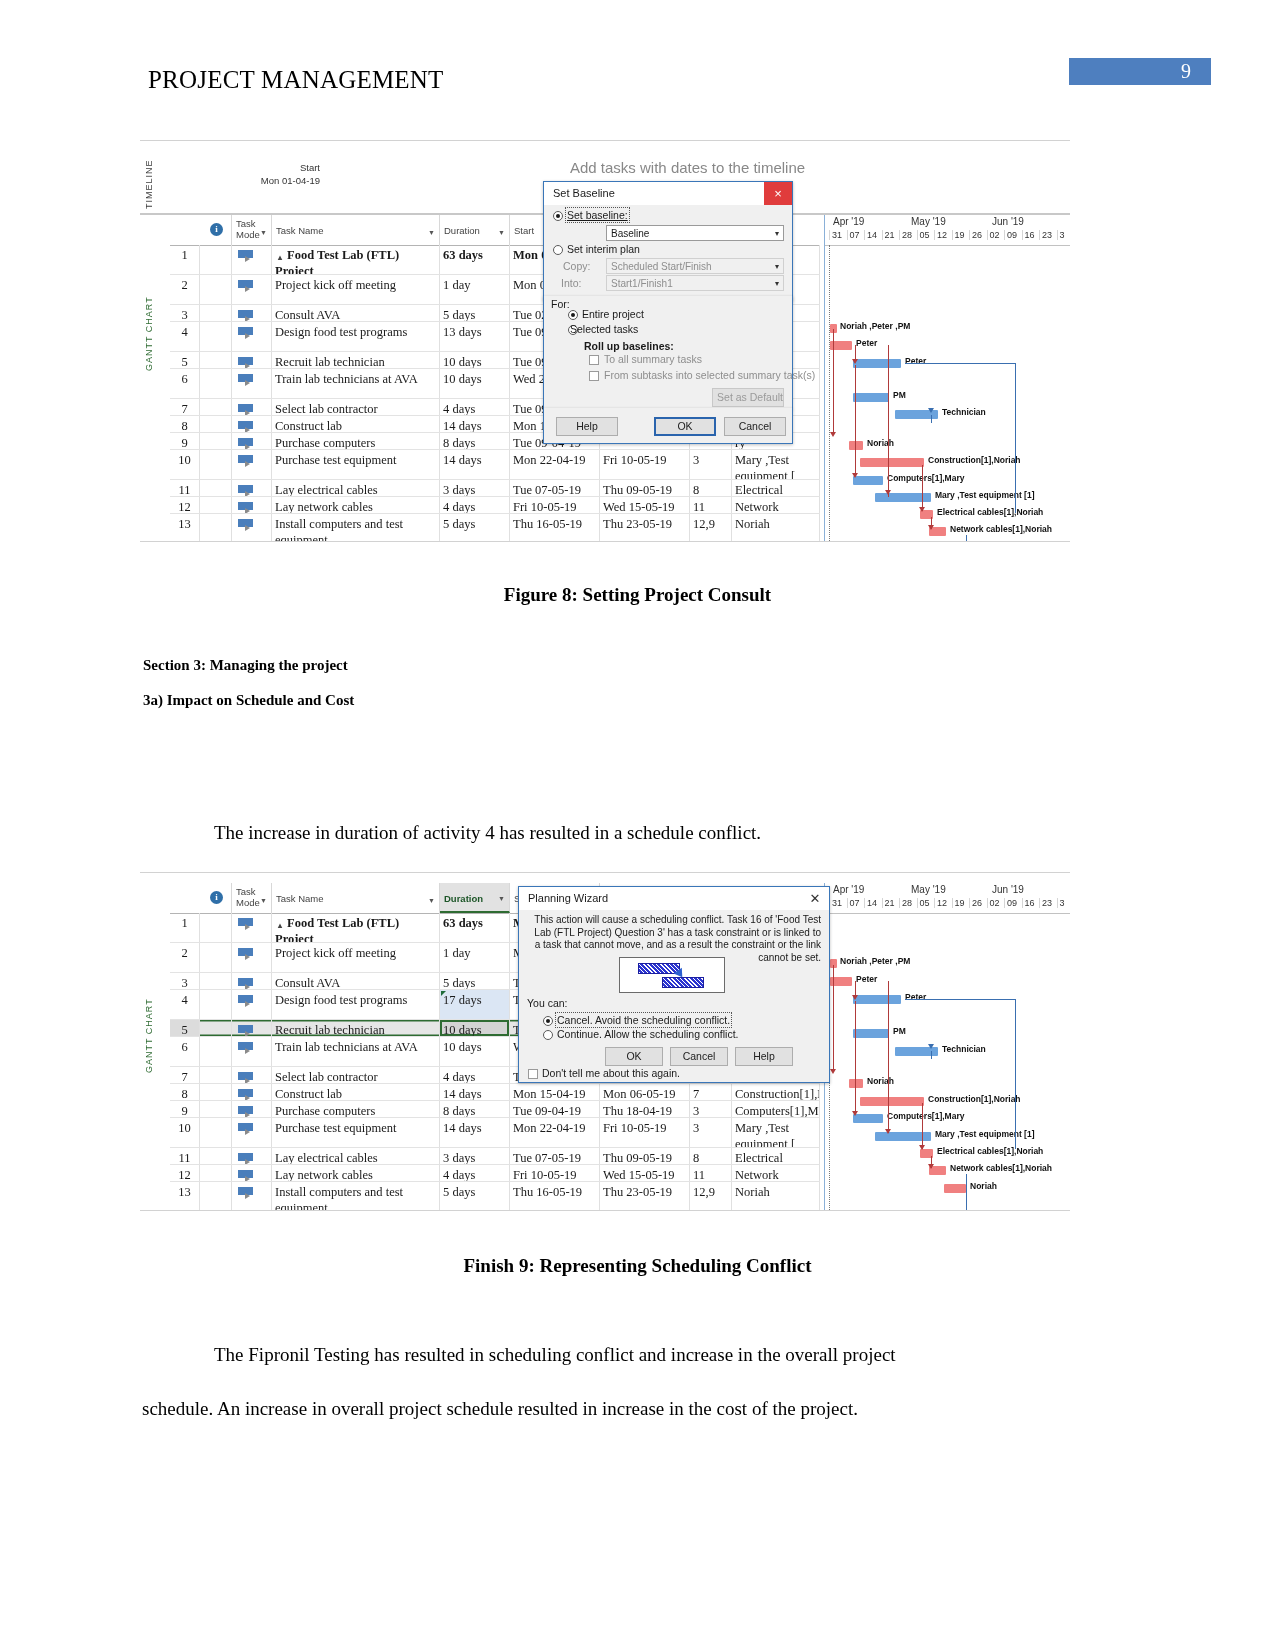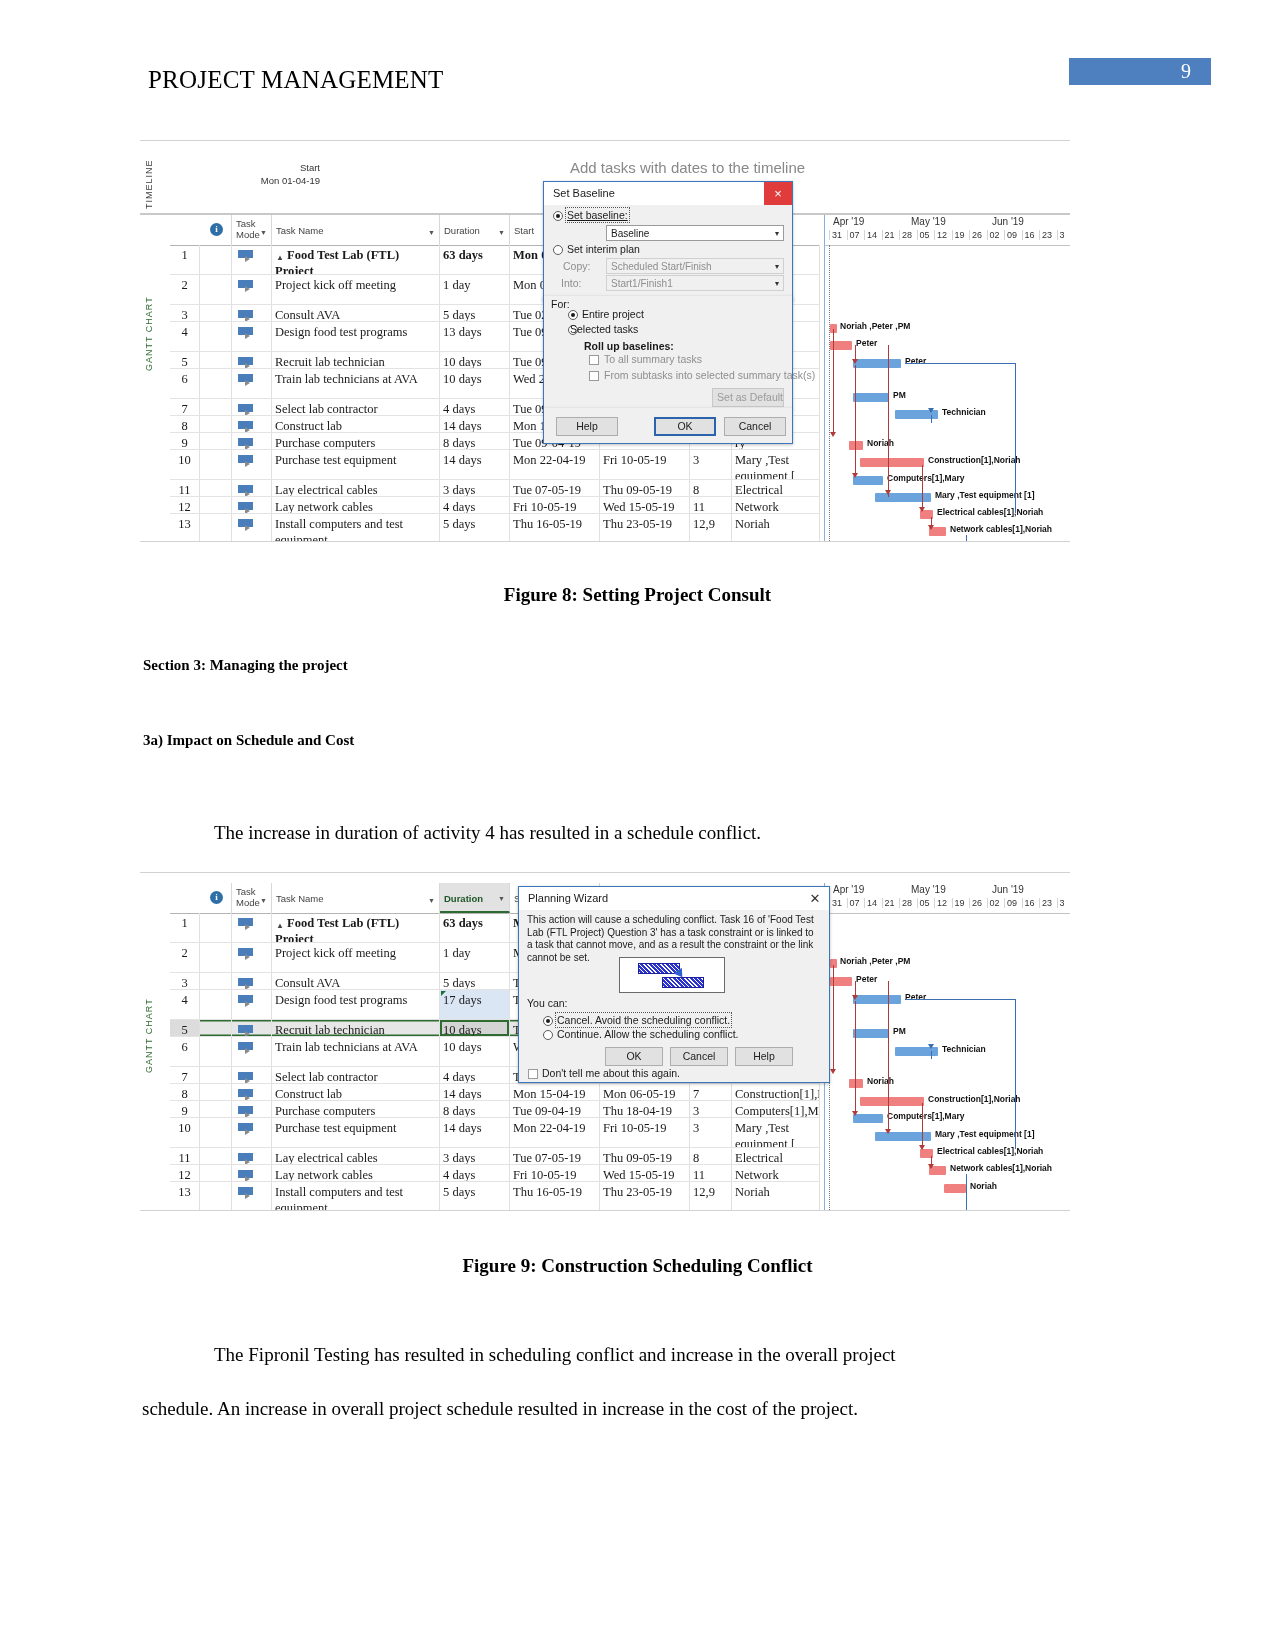--- a/index.html
+++ b/index.html
@@ -618,21 +618,21 @@
   <div class="dlg" style="left:403px; top:267px; width:248px; height:35px; border-top:none;">
     <div class="dbtn" style="left:12px; top:9px; width:62px">Help</div>
     <div class="dbtn primary" style="left:110px; top:9px; width:62px">OK</div>
     <div class="dbtn" style="left:180px; top:9px; width:62px">Cancel</div>
   </div>
 </div>
 
 <div class="fig-caption" style="top:584px">Figure 8: Setting Project Consult</div>
 
 <div class="heading" style="top:657px">Section 3: Managing the project</div>
-<div class="heading" style="top:732px">3a) Impact on Schedule and Cost</div>
+<div class="heading" style="top:692px">3a) Impact on Schedule and Cost</div>
 <div class="para" style="left:214px; top:806px">The increase in duration of activity 4 has resulted in a schedule conflict.</div>
 
 <div class="msp fig2">
 
   <div class="side-label gc-side" style="top:90px">GANTT CHART</div>
 
   <div class="grid-head" style="top:10px">
     <div class="info-dot">i</div>
     <div class="gh-cell" style="left:0;width:30px;border-right:none"></div>
     <div class="gh-cell" style="left:30px;width:32px"></div>
@@ -896,21 +896,21 @@
 
     </div>
   </div>
 
   <div class="dlg" style="left:378px; top:13px; width:310px; height:195px;">
     <div class="dlg-title">
       <span>Planning Wizard</span>
       <div class="dlg-close plain">✕</div>
     </div>
     <div class="dlg-body" style="height:172px">
-      <div style="position:absolute;left:8px;top:4px;width:294px;font-size:10px;line-height:12.5px;">This action will cause a scheduling conflict. Task 16 of 'Food Test Lab (FTL Project) Question 3' has a task constraint or is linked to a task that cannot move, and as a result the constraint or the link cannot be set.</div>
+      <div style="position:absolute;left:8px;top:4px;width:294px;font-size:10px;line-height:12.5px;text-align:right;">This action will cause a scheduling conflict. Task 16 of 'Food Test Lab (FTL Project) Question 3' has a task constraint or is linked to a task that cannot move, and as a result the constraint or the link cannot be set.</div>
       <div class="pw-pic" style="left:100px; top:47px; width:104px; height:34px;">
         <div class="pw-bar" style="left:18px; top:5px; width:40px;"></div>
         <div class="pw-arrow" style="left:55px; top:12px;"></div>
         <div class="pw-bar" style="left:42px; top:19px; width:40px;"></div>
       </div>
       <div class="dtext" style="left:8px; top:87px">You can:</div>
       <div class="radio on" style="left:24px; top:106px"></div>
       <div class="dtext dotted-focus" style="left:38px; top:104px">Cancel.  Avoid the scheduling conflict.</div>
       <div class="radio" style="left:24px; top:120px"></div>
       <div class="dtext" style="left:38px; top:118px">Continue.  Allow the scheduling conflict.</div>
@@ -918,16 +918,16 @@
       <div class="dbtn" style="left:86px; top:137px; width:58px">OK</div>
       <div class="dbtn" style="left:151px; top:137px; width:58px">Cancel</div>
       <div class="dbtn" style="left:216px; top:137px; width:58px">Help</div>
 
       <div class="chk" style="left:9px; top:159px"></div>
       <div class="dtext" style="left:23px; top:157px">Don't tell me about this again.</div>
     </div>
   </div>
 </div>
 
-<div class="fig-caption" style="top:1255px">Figure 9: Construction Scheduling Conflict</div>
+<div class="fig-caption" style="top:1255px">Finish 9: Representing Scheduling Conflict</div>
 
 <div class="para" style="left:214px; top:1328px">The Fipronil Testing has resulted in scheduling conflict and increase in the overall project</div>
 <div class="para" style="left:142px; top:1382px">schedule. An increase in overall project schedule resulted in increase in the cost of the project.</div>
 
 </body></html>

